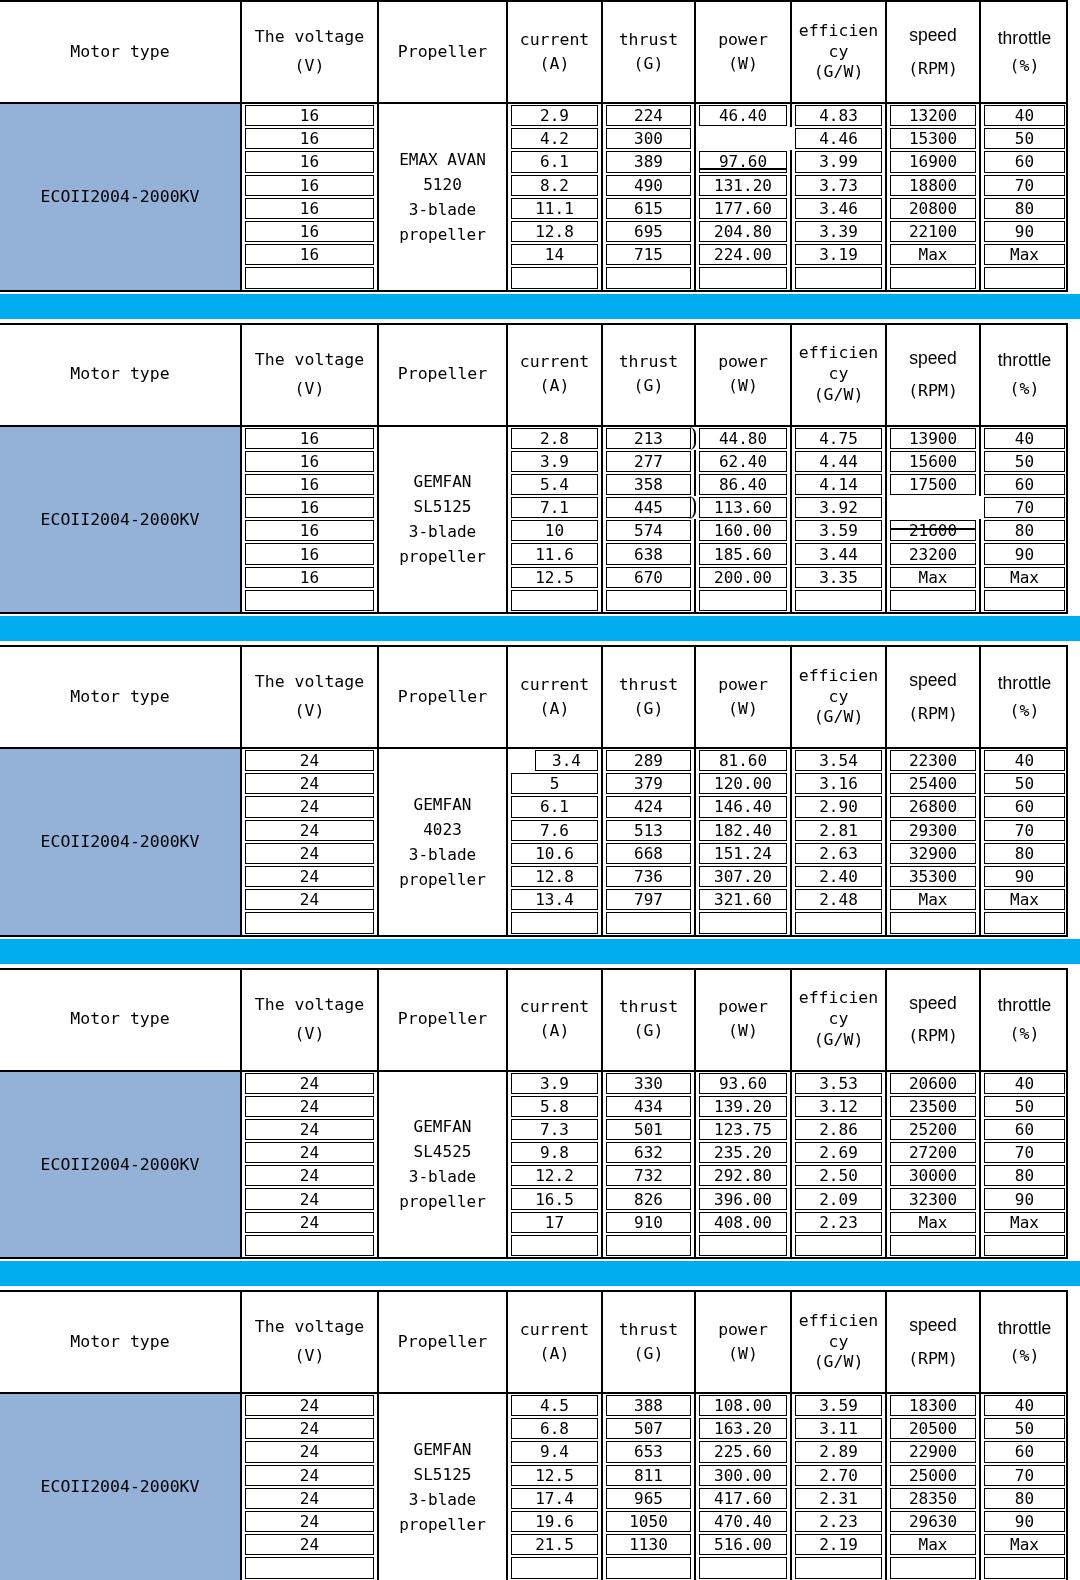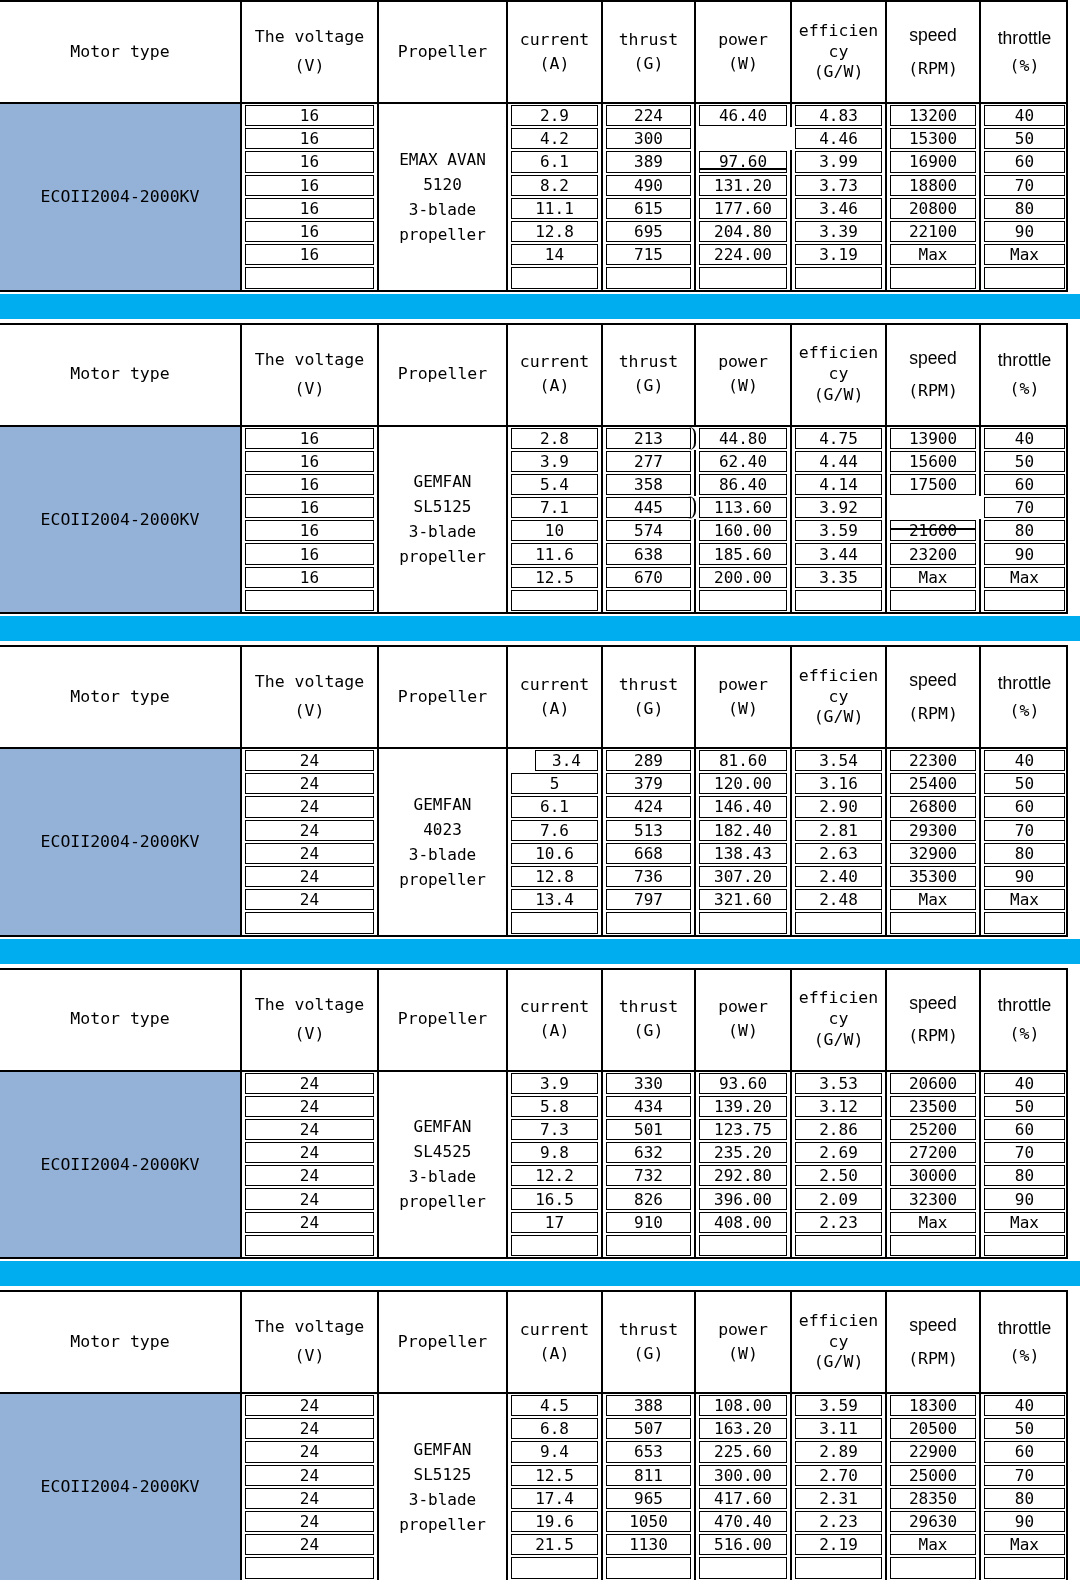--- a/index.html
+++ b/index.html
@@ -636,21 +636,21 @@
         <div class="dcell bdr" style="grid-area: 6 / 2;">
           <div class="box">24</div>
         </div>
         <div class="dcell bdr" style="grid-area: 6 / 4;">
           <div class="box">10.6</div>
         </div>
         <div class="dcell bdr" style="grid-area: 6 / 5;">
           <div class="box">668</div>
         </div>
         <div class="dcell bdr" style="grid-area: 6 / 6;">
-          <div class="box">138.43</div>
+          <div class="box">151.24</div>
         </div>
         <div class="dcell bdr" style="grid-area: 6 / 7;">
           <div class="box">2.63</div>
         </div>
         <div class="dcell bdr" style="grid-area: 6 / 8;">
           <div class="box">32900</div>
         </div>
         <div class="dcell" style="grid-area: 6 / 9;">
           <div class="box">80</div>
         </div>

